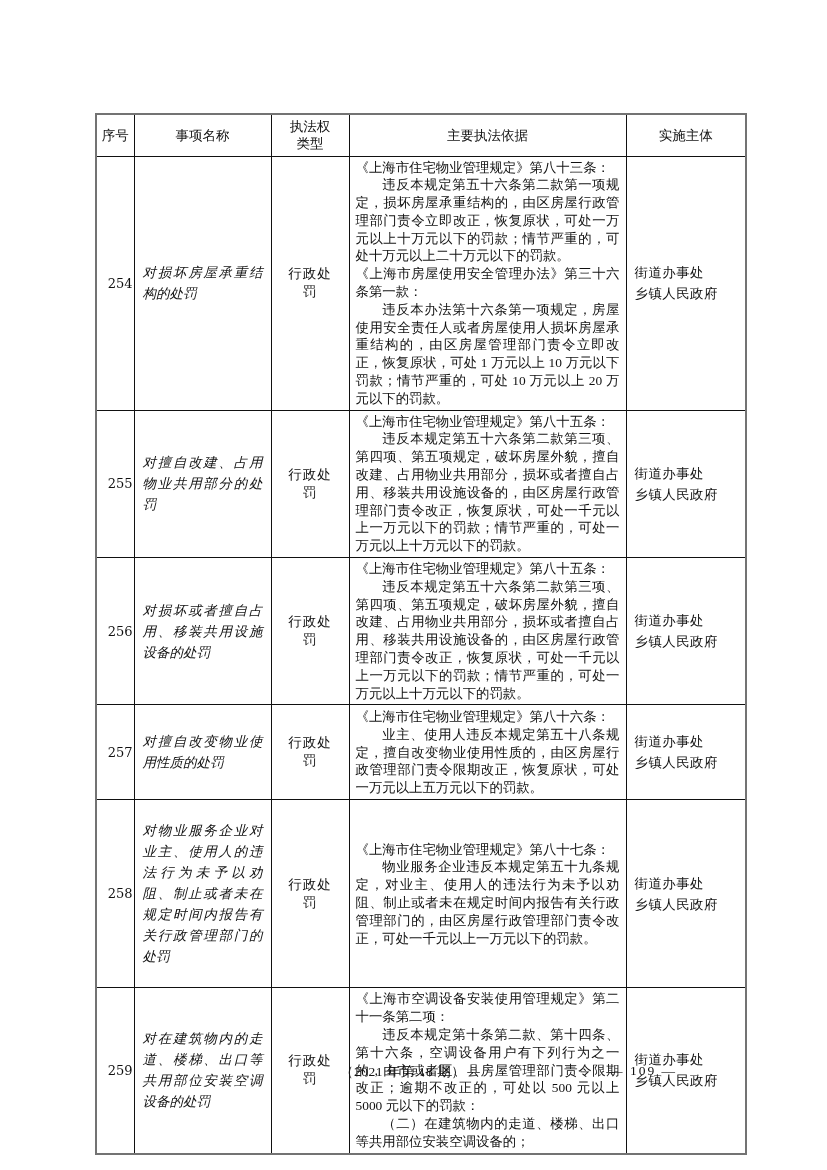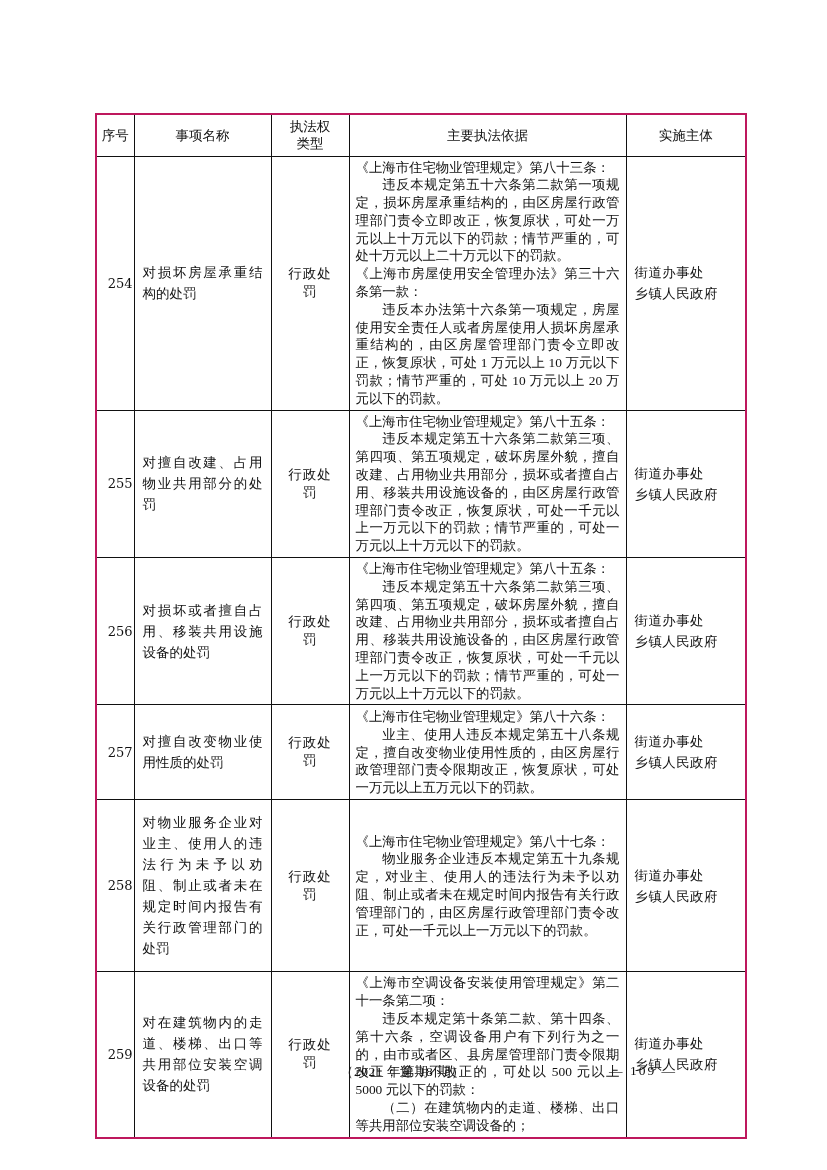--- a/index.html
+++ b/index.html
@@ -17,40 +17,41 @@
     width:650px;
     border-collapse:collapse;
     table-layout:fixed;
   }
   table.doc td,table.doc th{
     border:1px solid #111;
     vertical-align:middle;
     font-weight:normal;
     box-sizing:border-box;
   }
-  table.doc{border:2px solid #be185d;}
+  table.doc{border:2px solid #737373;}
   th.hcell{
     font-weight:bold;
     font-size:13.5px;
     text-align:center;
     line-height:17px;
     white-space:pre-line;
     padding:3px 2px;
   }
   td.no-cell{
     text-align:right;
     font-size:13px;
     font-family:"DejaVu Serif","Liberation Serif",serif;
   }
   td.name-cell{
     font-size:13.5px;
     line-height:21px;
-    padding:12px 8px;
+    padding:20px 8px;
     text-align:justify;
     text-justify:inter-character;
+    font-style:italic;
   }
   td.type-cell{
     font-size:13.5px;
     text-align:center;
     letter-spacing:1px;
     padding:0 14px;
   }
   td.basis-cell{
     font-size:13.4px;
     line-height:17.8px;

